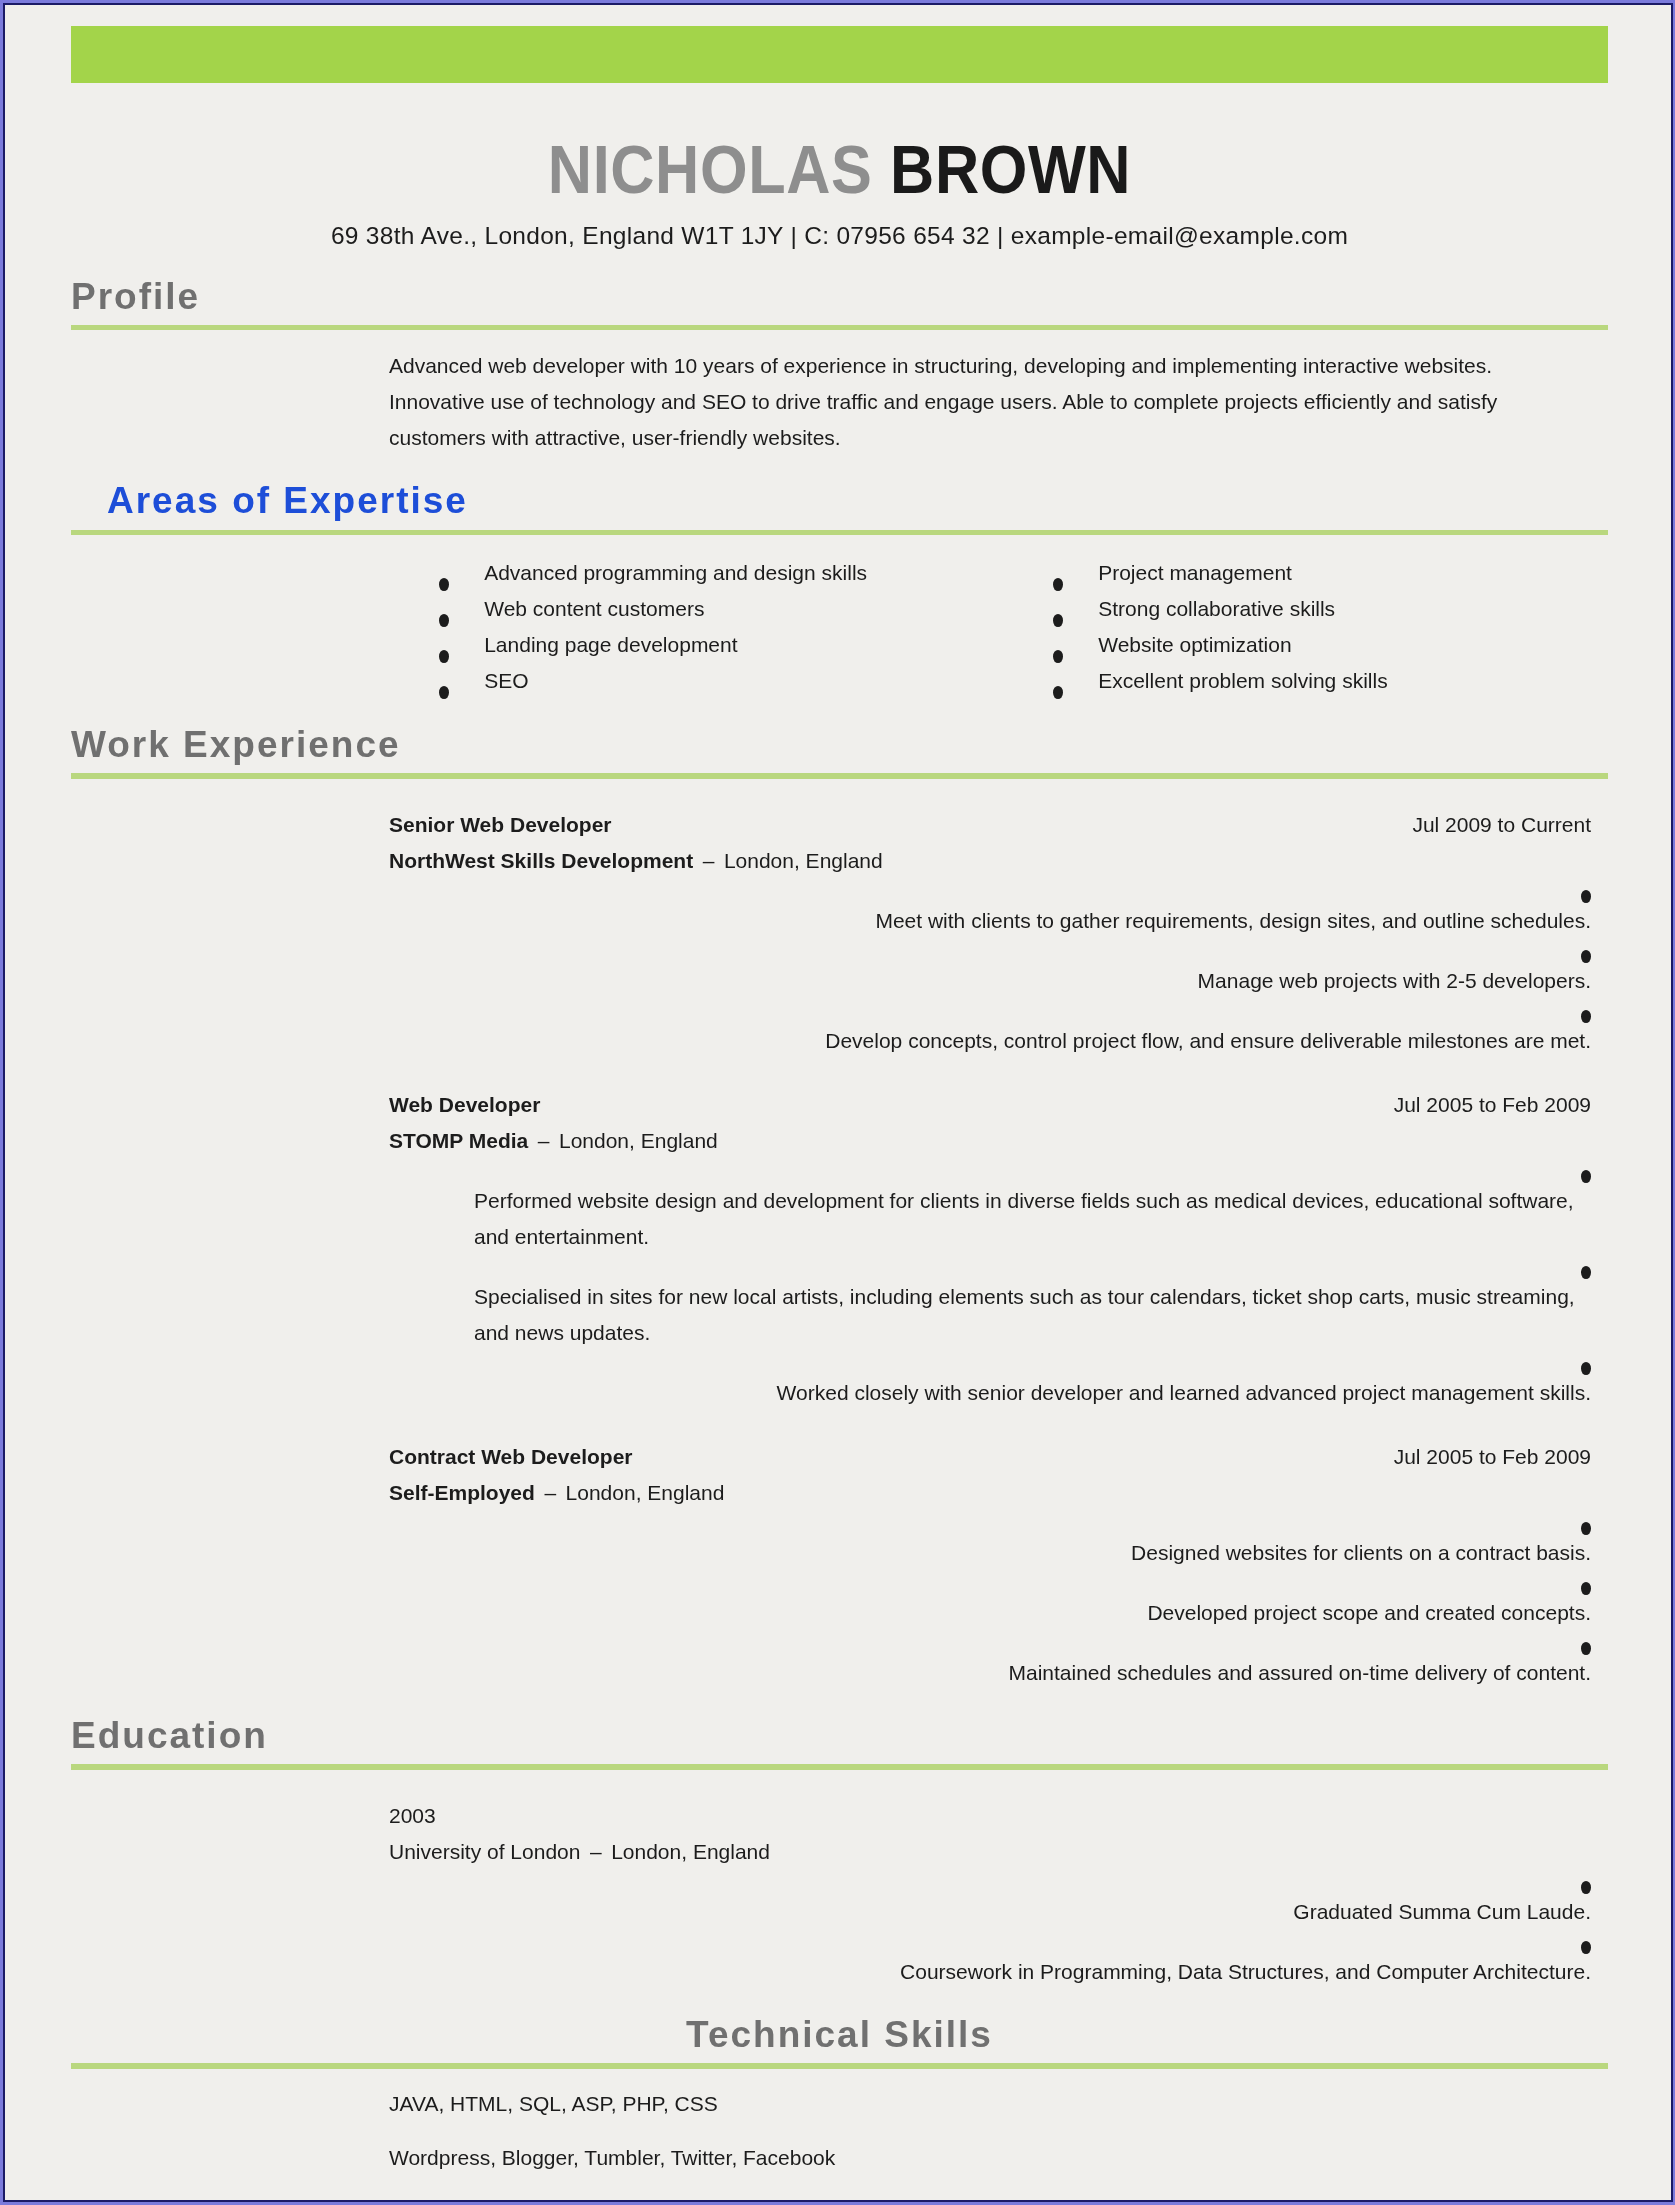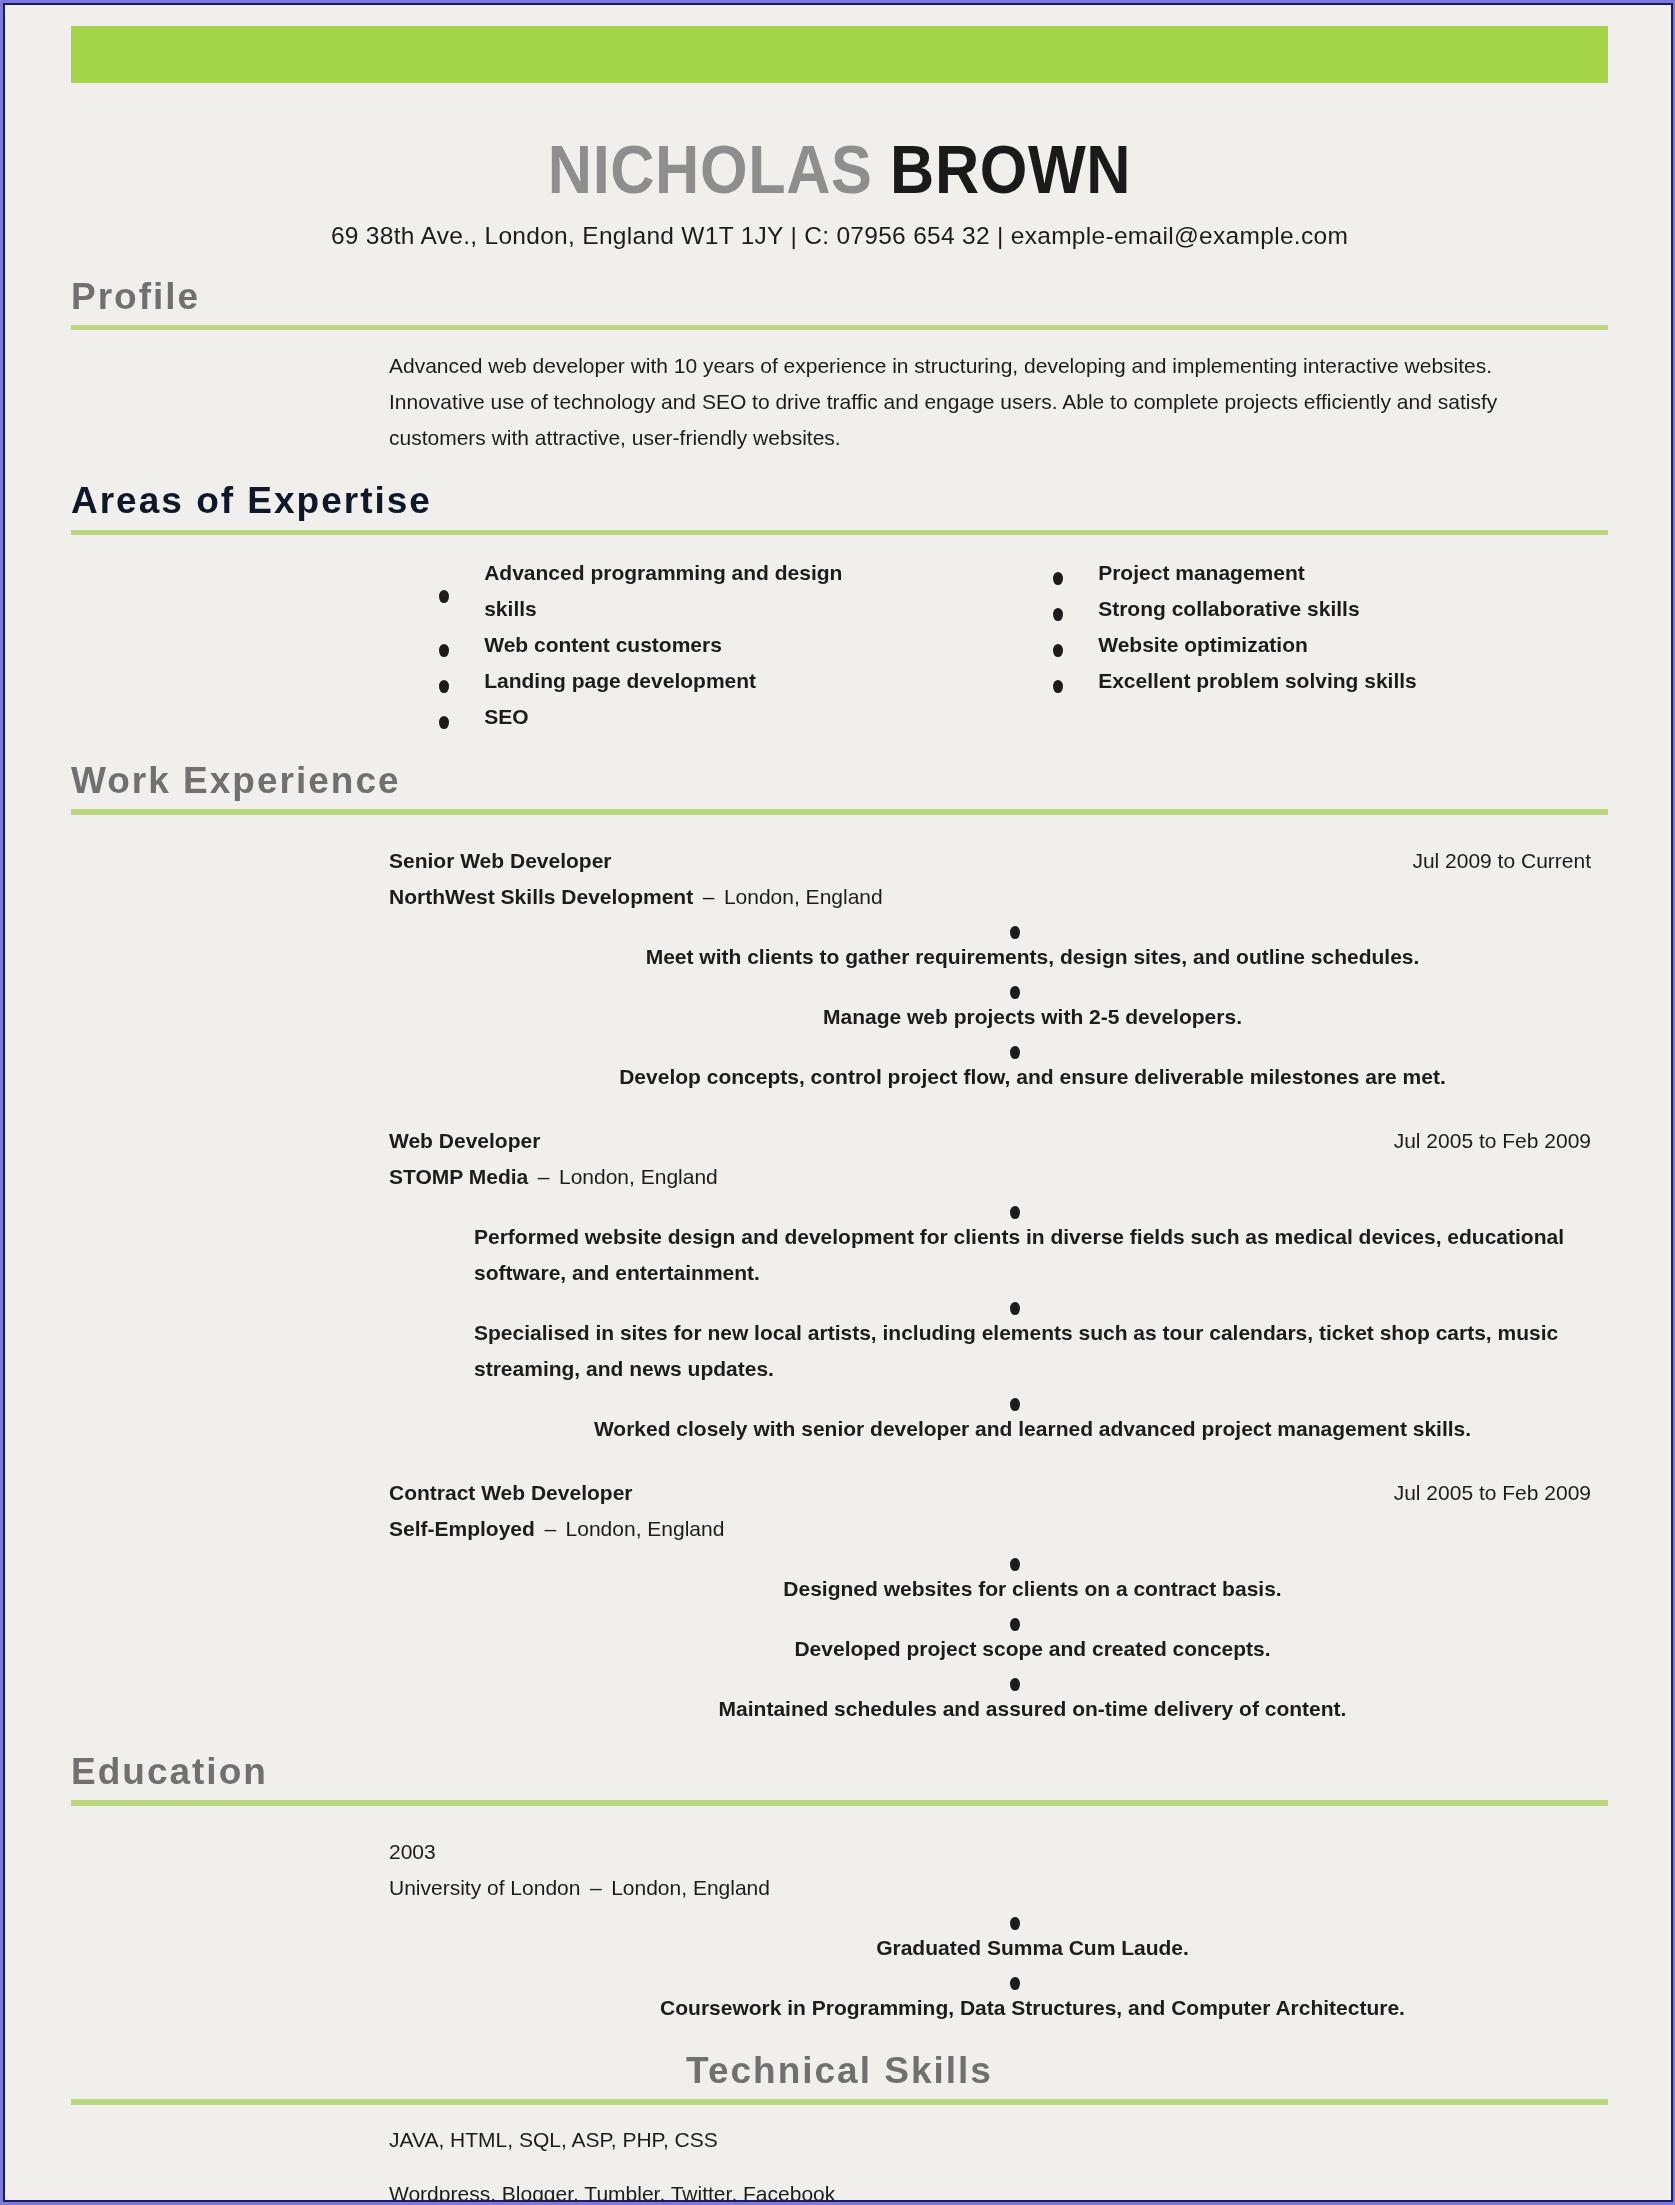--- a/index.html
+++ b/index.html
@@ -31,21 +31,21 @@
   h2{
     font-size:37px;line-height:41px;letter-spacing:2px;
     font-weight:bold;margin:24.5px 0 0 0;
   }
   .rule{margin-top:8.2px;height:5.4px;}
   .section-body{margin-left:318px;width:1202px;font-size:21px;line-height:36px;}
   .profile-text{margin:17.7px 0 0 0;max-width:1130px;}
   .expertise{display:flex;margin-top:20.4px;padding-left:50px;}
   .col-left{width:614px;flex:none;}
   .col-left .btxt{max-width:409px;}
-  .brow{display:flex;align-items:center;font-weight:bold;}
+  .brow{display:flex;align-items:flex-end;}
   .bullets .brow{padding-left:50px;flex-direction:column;}
   .dot{flex:none;width:10.2px;height:13px;border-radius:50%;margin-top:11px;}
   .btxt{padding-left:35px;}
   .job{margin-top:27px;}
   .job.first{margin-top:20.4px;}
   .row-head{display:flex;justify-content:space-between;margin-top:28px;}
   .bold{font-weight:bold;}
   .sep{margin:0 9.5px;}
   .edu-block{margin-top:19px;}
   .skills p{margin:16.3px 0 0 0;line-height:38px;}
@@ -66,21 +66,21 @@
 
     <section>
       <h2 style="color: rgb(112, 112, 112);">Profile</h2>
       <div class="rule" style="background: rgb(185, 215, 126);"></div>
       <div class="section-body">
         <p class="profile-text">Advanced web developer with 10 years of experience in structuring, developing and implementing interactive websites. Innovative use of technology and SEO to drive traffic and engage users. Able to complete projects efficiently and satisfy customers with attractive, user-friendly websites.</p>
       </div>
     </section>
 
     <section>
-      <h2 style="color: #0f172a;">Areas of Expertise</h2>
+      <h2 style="color: #1d4ed8; margin-left: 36px;">Areas of Expertise</h2>
       <div class="rule" style="background: rgb(185, 215, 126);"></div>
       <div class="section-body">
         <div class="expertise">
           <div class="col-left" id="expertise-left">
   <div class="brow">
     <span class="dot" style="background: rgb(28, 28, 28);"></span>
     <span class="btxt">Advanced programming and design skills</span>
   </div>
 
   <div class="brow">

